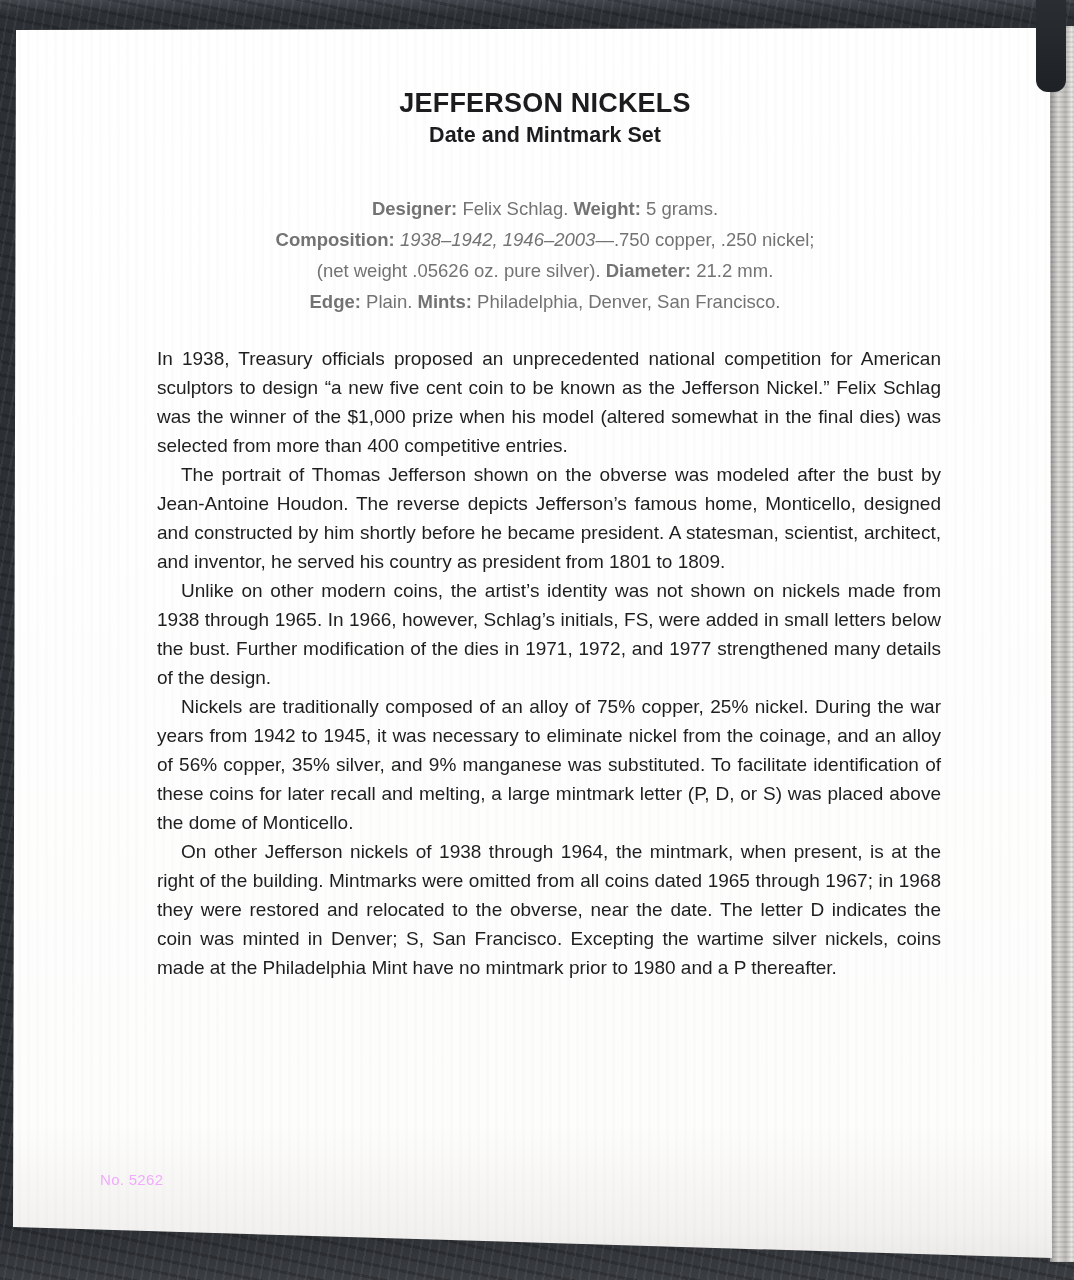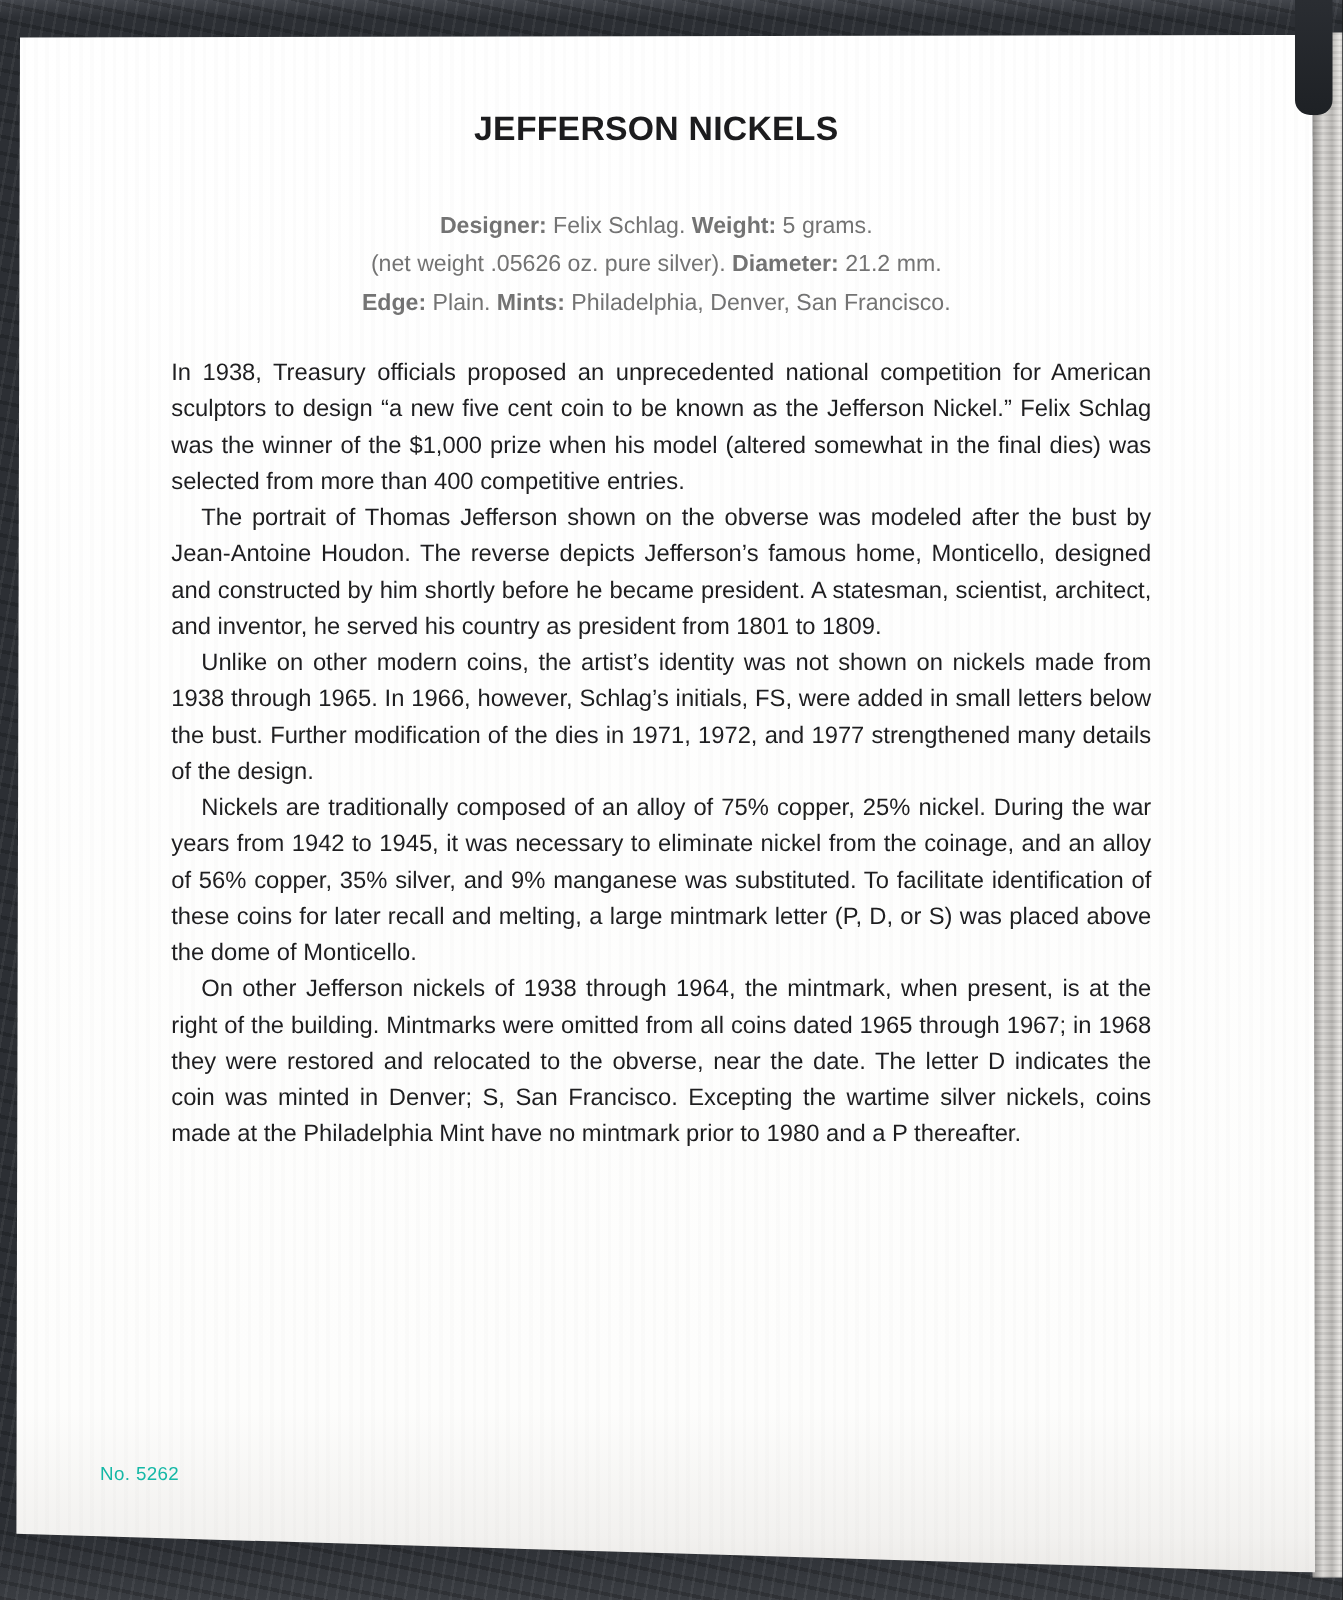--- a/index.html
+++ b/index.html
@@ -33,21 +33,21 @@
   }
   
   .paper{
     position:absolute;inset:0;
     background:
       repeating-linear-gradient(90deg, rgba(0,0,0,0.012) 0 3px, rgba(0,0,0,0) 3px 9px),
       linear-gradient(180deg,#ffffff 0,#fdfdfc 88%,#f2f1ef 96%,#e7e5e2 100%);
     clip-path:polygon(16px 30px, 1050px 28px, 1052px 1258px, 13px 1227px);
   }
   .content{
-    position:absolute;left:8px;top:30px;width:1034px;height:1198px;
+    position:absolute;left:28px;top:30px;width:1034px;height:1198px;
     color:#202022;
   }
   .title{
     margin-top:58px;text-align:center;
     font-size:27px;font-weight:bold;letter-spacing:0.2px;color:#1c1c1e;
   }
   .range{
     margin-top:5px;text-align:center;
     font-size:21px;font-weight:bold;color:#1c1c1e;
   }
@@ -63,37 +63,39 @@
   .specs .i{font-style:italic;}
   .body{
     margin:27px 0 0 129px;width:784px;
     font-size:19px;line-height:29px;
     text-align:justify;color:#1e1e20;
   }
   .body p{margin:0;}
   .body p.indent{text-indent:24px;}
   .catalog{
     position:absolute;left:72px;top:1141px;
-    font-size:15px;letter-spacing:0.3px;color:#14b8a6;
+    font-size:15px;letter-spacing:0.3px;color:#f0abfc;
   }
 </style>
 </head>
 <body>
 
 <div class="scene">
   <div class="cover"></div>
   <div class="edge-strip"></div>
   <div class="paper"></div>
   <div class="corner-blob"></div>
 
   <div class="content">
     <div class="title">JEFFERSON NICKELS</div>
+    <div class="setname">Date and Mintmark Set</div>
 
     <div class="specs">
         <div><span class="b">Designer:</span><span> Felix Schlag. </span><span class="b">Weight:</span><span> 5 grams.</span></div>
+        <div><span class="b">Composition:</span><span> </span><span class="i">1938–1942, 1946–2003</span><span>—.750 copper, .250 nickel;</span></div>
         <div><span>(net weight .05626 oz. pure silver). </span><span class="b">Diameter:</span><span> 21.2 mm.</span></div>
         <div><span class="b">Edge:</span><span> Plain. </span><span class="b">Mints:</span><span> Philadelphia, Denver, San Francisco.</span></div>
       </div>
 
     <div class="body">
         <p>In 1938, Treasury officials proposed an unprecedented national competition for American sculptors to design “a new five cent coin to be known as the Jefferson Nickel.” Felix Schlag was the winner of the $1,000 prize when his model (altered somewhat in the final dies) was selected from more than 400 competitive entries.</p>
         <p class="indent">The portrait of Thomas Jefferson shown on the obverse was modeled after the bust by Jean-Antoine Houdon. The reverse depicts Jefferson’s famous home, Monticello, designed and constructed by him shortly before he became president. A statesman, scientist, architect, and inventor, he served his country as president from 1801 to 1809.</p>
         <p class="indent">Unlike on other modern coins, the artist’s identity was not shown on nickels made from 1938 through 1965. In 1966, however, Schlag’s initials, FS, were added in small letters below the bust. Further modification of the dies in 1971, 1972, and 1977 strengthened many details of the design.</p>
         <p class="indent">Nickels are traditionally composed of an alloy of 75% copper, 25% nickel. During the war years from 1942 to 1945, it was necessary to eliminate nickel from the coinage, and an alloy of 56% copper, 35% silver, and 9% manganese was substituted. To facilitate identification of these coins for later recall and melting, a large mintmark letter (P, D, or S) was placed above the dome of Monticello.</p>
         <p class="indent">On other Jefferson nickels of 1938 through 1964, the mintmark, when present, is at the right of the building. Mintmarks were omitted from all coins dated 1965 through 1967; in 1968 they were restored and relocated to the obverse, near the date. The letter D indicates the coin was minted in Denver; S, San Francisco. Excepting the wartime silver nickels, coins made at the Philadelphia Mint have no mintmark prior to 1980 and a P thereafter.</p>

